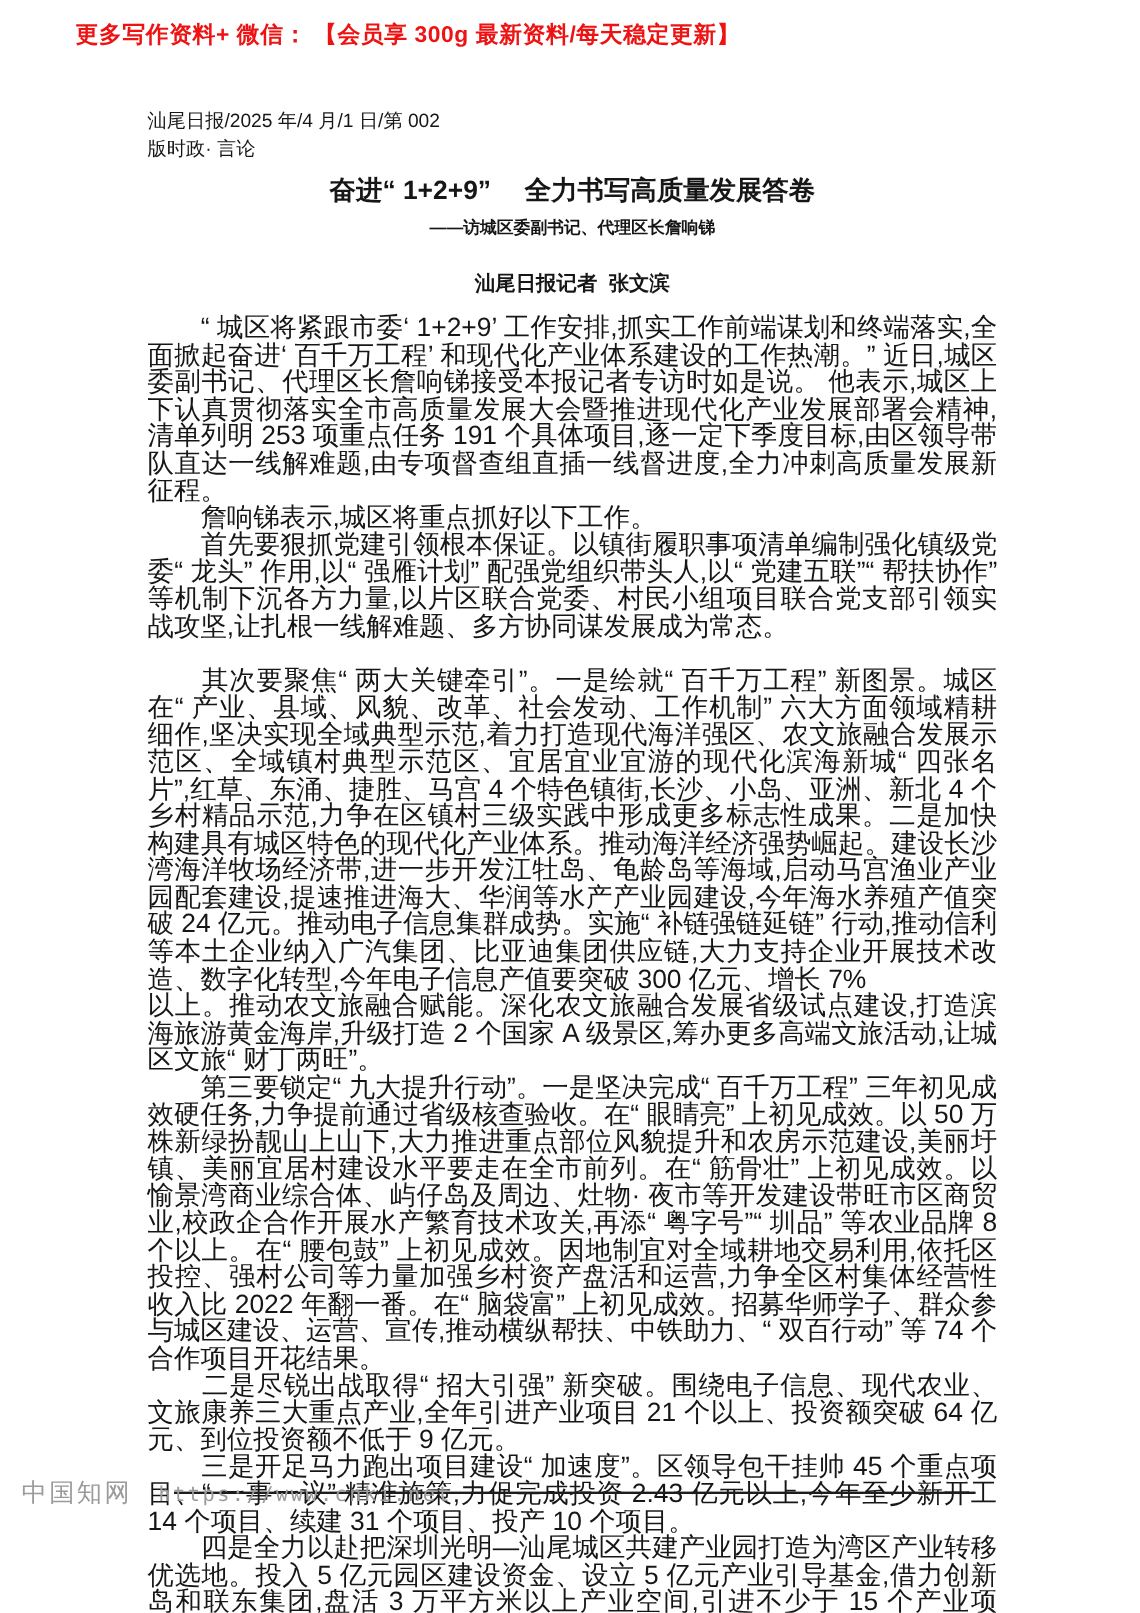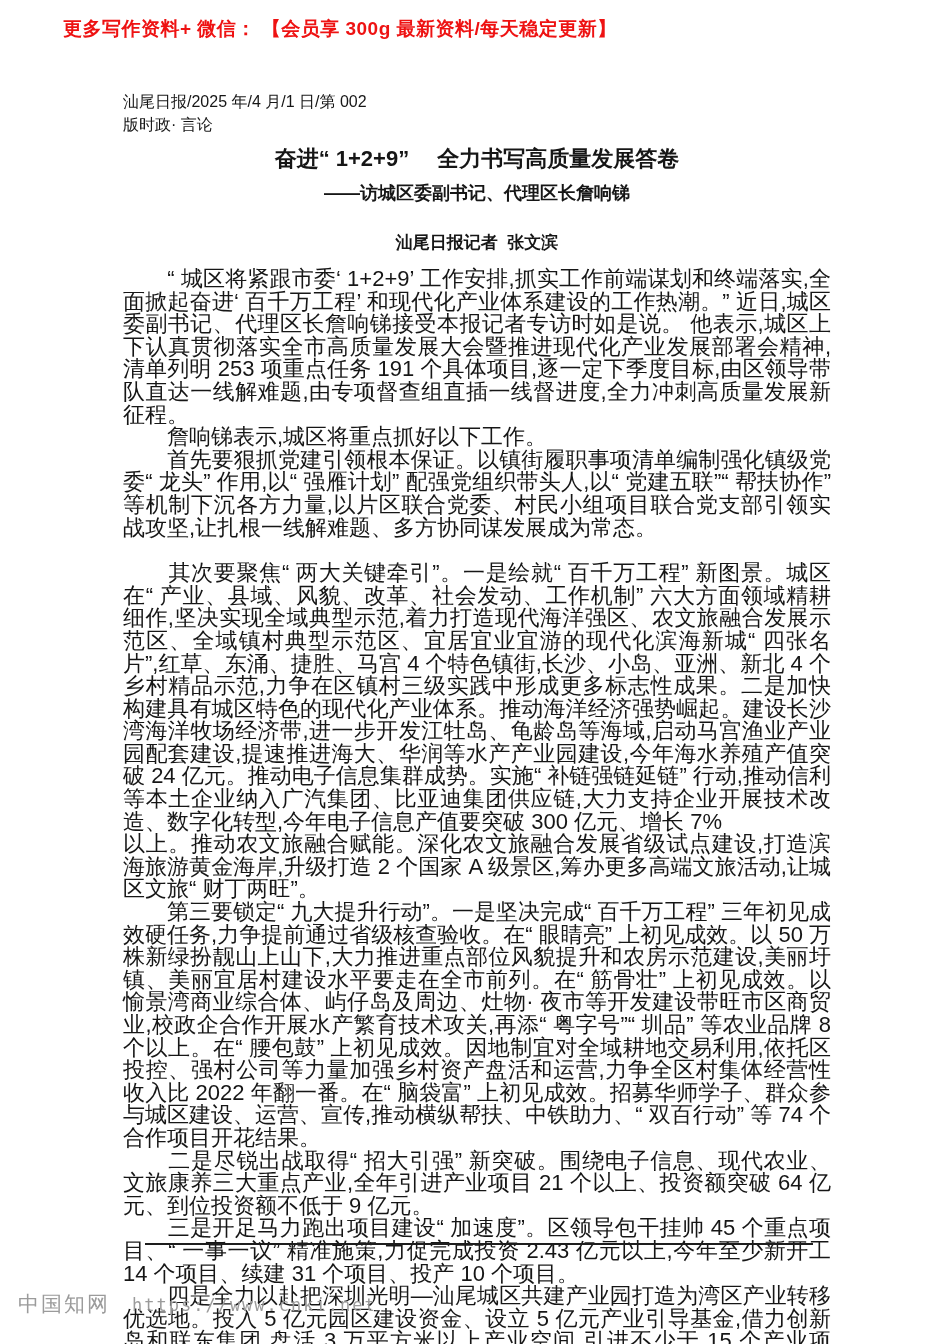--- a/index.html
+++ b/index.html
@@ -36,21 +36,21 @@
   }
   .article-title {
     text-align: center;
     font-size: 22px;
     font-weight: bold;
     margin-top: 8px;
     white-space: pre;
   }
   .article-subtitle {
     text-align: center;
-    font-size: 18px;
+    font-size: 14px;
     font-weight: bold;
     margin-top: 7px;
     white-space: pre;
   }
   .byline {
     text-align: center;
     font-size: 17px;
     margin-top: 26px;
     white-space: pre;
     font-weight: bold;
@@ -79,21 +79,21 @@
     position: absolute;
     left: 145px;
     top: 1243px;
     width: 668px;
     height: 0;
     border-top: 2px solid #1d1d1d;
   }
   .site-footer {
     position: absolute;
     left: 18px;
-    top: 1290px;
+    top: 1230px;
     display: flex;
     align-items: baseline;
     gap: 22px;
     color: var(--muted, #9b9b9b);
   }
   .footer-brand {
     font-size: 21px;
     letter-spacing: 2px;
     font-family: "Liberation Serif", serif;
   }

